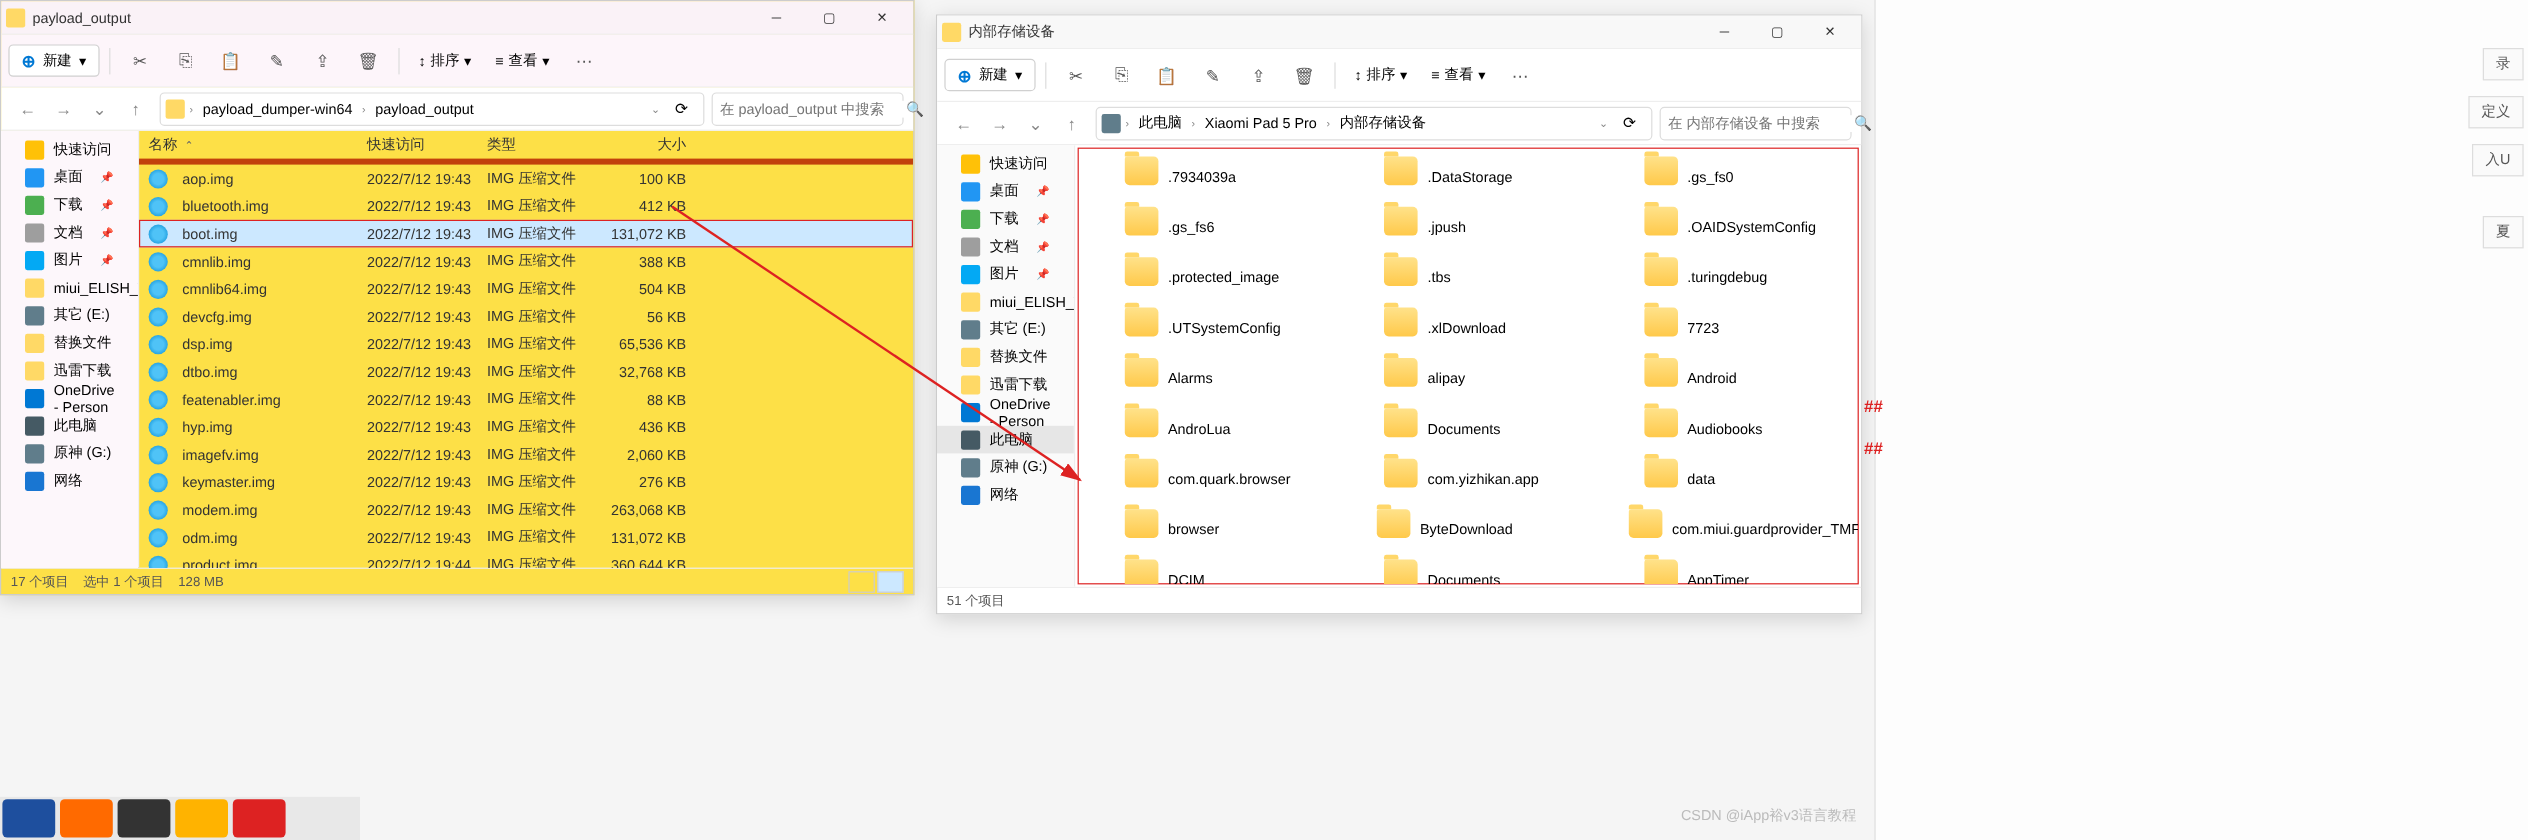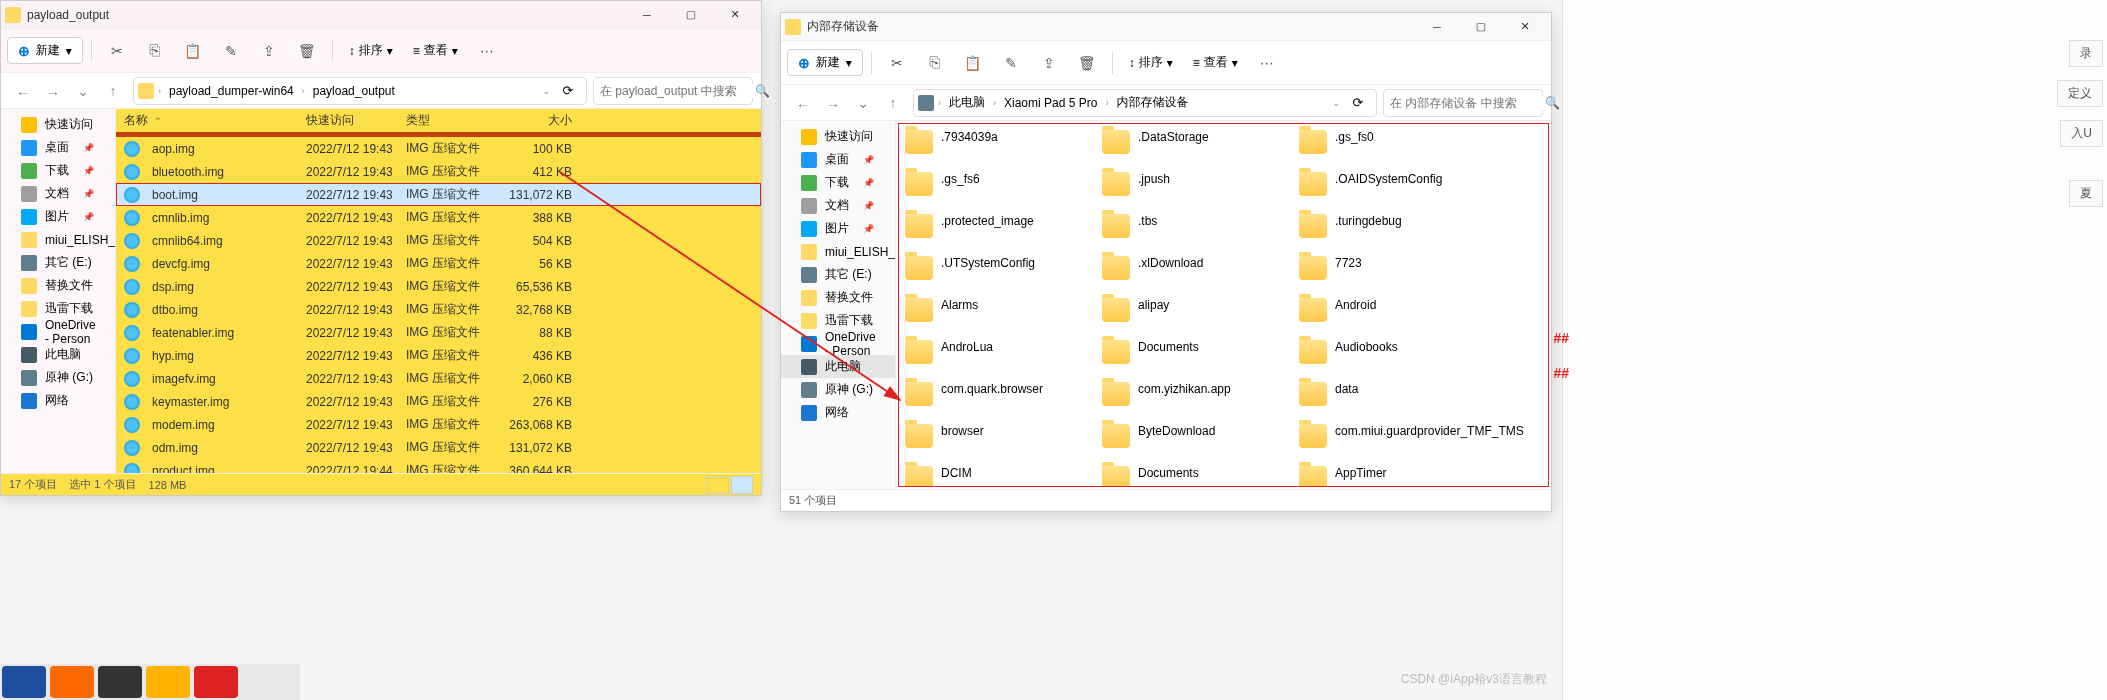--- a/index.html
+++ b/index.html
@@ -53,21 +53,21 @@
 .col-name { flex: 0 0 190px; padding-left: 8px; display: flex; align-items: center; gap: 6px; }
 .col-date { flex: 0 0 100px; }
 .col-type { flex: 0 0 88px; }
 .col-size { flex: 0 0 88px; text-align: right; padding-right: 10px; }
 .sort-arrow { font-size: 9px; color: #666; }
 .file-row { display: flex; height: 23px; align-items: center; font-size: 12px; color: #333; cursor: pointer; }
 .file-row.selected { background: #cce8ff; outline: 1px solid #d22; outline-offset: -1px; }
 .file-icon { width: 16px; height: 16px; background: radial-gradient(circle,#4fc3f7 40%,#0288d1 100%); border-radius: 50%; margin-right: 6px; flex-shrink: 0; }
 .folder-grid { flex: 1; padding: 6px; overflow-y: auto; position: relative; border: 1px solid #d22; margin: 2px; }
 .grid-row { display: flex; gap: 12px; margin-bottom: 18px; }
-.grid-item { display: flex; align-items: flex-start; gap: 8px; width: 185px; font-size: 12px; cursor: pointer; }
+.grid-item { display: flex; align-items: flex-end; gap: 8px; width: 185px; font-size: 12px; cursor: pointer; margin-left: 32px; }
 .grid-folder-icon { width: 28px; height: 24px; background: linear-gradient(#ffe28a,#ffc94a); border-radius: 2px 4px 4px 4px; flex-shrink: 0; position: relative; }
 .grid-folder-icon::before { content:''; position:absolute; top:-4px; left:0; width:12px; height:4px; background:#ffd76a; border-radius:2px 2px 0 0; }
 .statusbar { height: 22px; border-top: 1px solid #eee; font-size: 11px; color: #555; display: flex; align-items: center; padding: 0 8px; gap: 12px; }
 .view-switcher { margin-left: auto; display: flex; gap: 2px; }
 .view-btn { width: 22px; height: 18px; border: 1px solid #ccc; }
 .view-btn.active { background: #cce8ff; }
 .arrow-line { position: absolute; pointer-events: none; z-index: 10; }
 .side-col { position: absolute; top: 0; width: 12px; height: 700px; background: #f0f0f0; }
 .side-col.far-right { right: 0; width: 545px; background: #fdfdfd; border-left: 1px solid #ddd; }
 .rtab { position: absolute; font-size: 12px; color: #555; padding: 4px 10px; border: 1px solid #ddd; background: #fafafa; }

